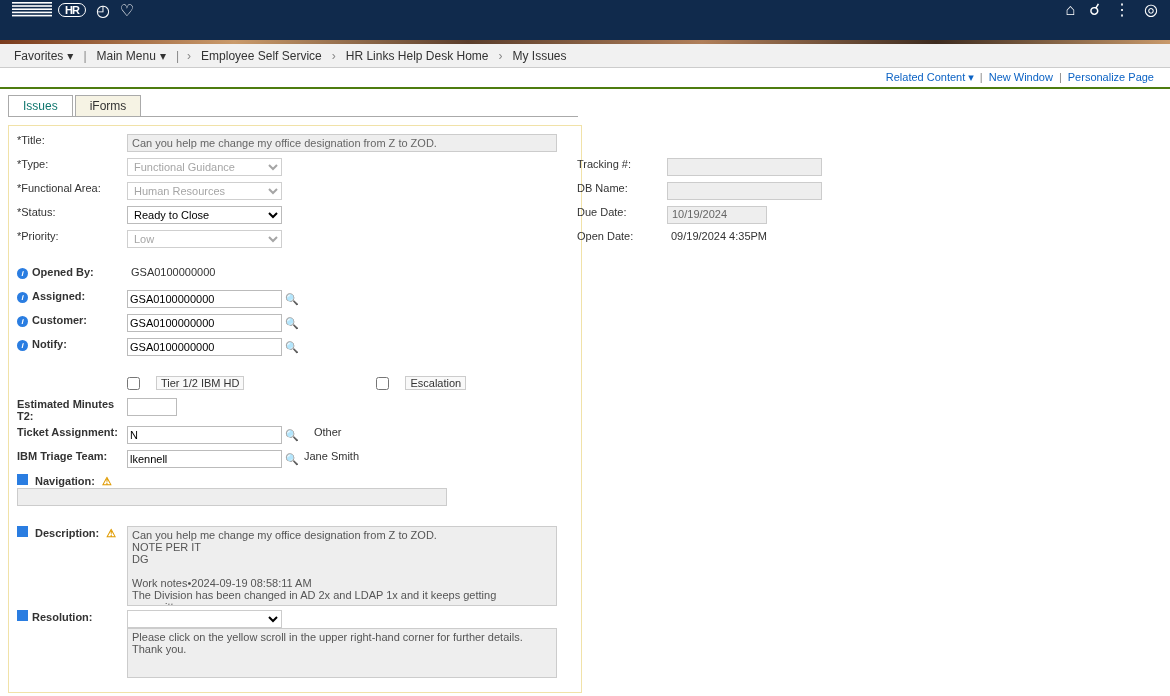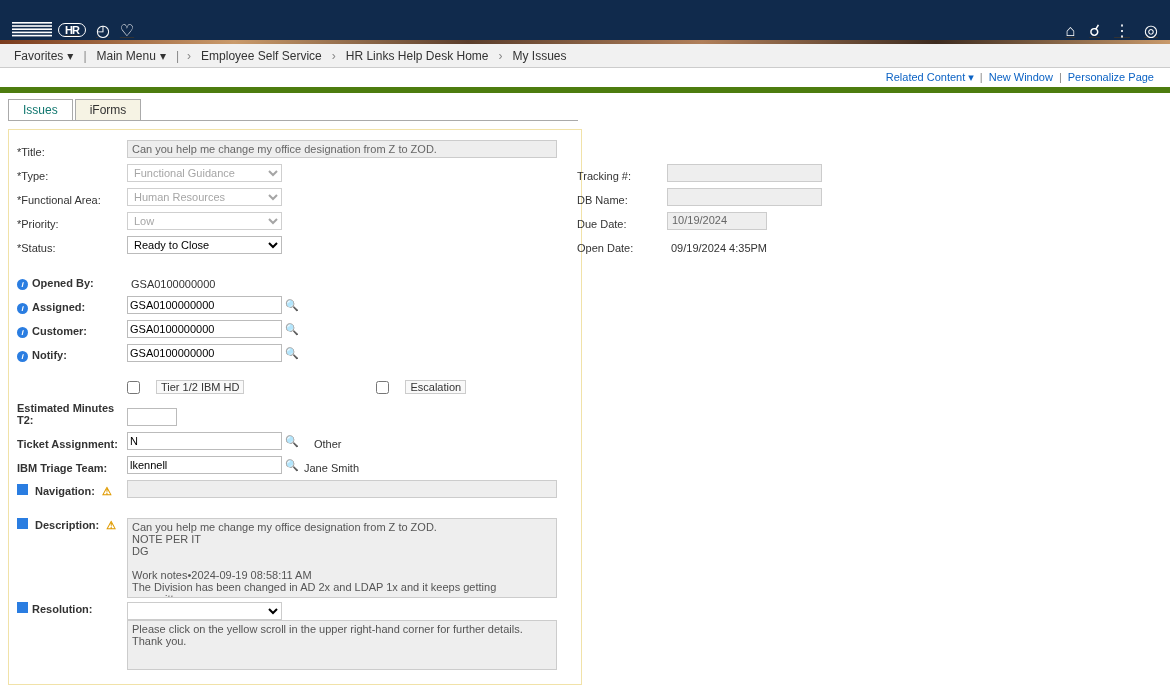--- a/index.html
+++ b/index.html
@@ -7,24 +7,23 @@
     margin: 0;
     font-family: Arial, Helvetica, sans-serif;
     font-size: 11px;
     color: #333;
     background: #fff;
   }
   .topbar {
     background: #102a4c;
     height: 40px;
     display: flex;
-    align-items: flex-end;
+    align-items: flex-start;
     padding: 0 12px;
     justify-content: space-between;
-    text-decoration: underline;
   }
   .topbar-left { display: flex; align-items: center; gap: 10px; }
   .topbar-right { display: flex; align-items: center; gap: 14px; }
   .ibm-logo { color: #fff; font-weight: bold; letter-spacing: -1px; font-size: 18px; display:flex; align-items:center; gap:6px; }
   .ibm-logo svg { height: 20px; }
   .tb-icon { color: #fff; font-size: 16px; cursor: pointer; }
   .gradient-bar {
     height: 4px;
     background: linear-gradient(90deg,#7a3b1d,#c99a6b,#5a3d2b,#b07f5a,#3d2b1f,#c99a6b);
   }
@@ -36,21 +35,21 @@
     align-items: center;
     padding: 0 8px;
     font-size: 12px;
   }
   .breadcrumb-bar .crumb {
     color: #333; padding: 0 6px; cursor: pointer;
     display:flex; align-items:center; gap:4px;
   }
   .breadcrumb-bar .sep { color: #888; padding: 0 4px; }
   .subheader {
-    display:flex; justify-content:flex-end; padding:3px 10px; border-bottom:6px solid #4d7c0f;
+    display:flex; justify-content:flex-end; padding:3px 10px; border-bottom:2px solid #4d7c0f;
     font-size:11px;
   }
   .subheader a { color:#0b62c4; text-decoration:none; padding:0 6px; }
   .subheader .divider { color:#888; }
   .tabs {
     display:flex; margin:6px 0 0 8px; border-bottom:1px solid #aaa; width:570px;
   }
   .tab {
     padding:3px 14px; border:1px solid #aaa; border-bottom:none;
     background:#f6f3e4; margin-right:2px; cursor:pointer; font-size:12px;
@@ -68,21 +67,21 @@
     width:20px; height:20px; display:flex; align-items:center; justify-content:center;
     cursor:pointer; font-size:14px;
   }
   .tb-btn.scroll-highlight {
     border:1.5px solid #d40000; padding:1px 3px; height:24px; width:24px;
   }
   .panel {
     border:1px solid #f1e2a8;
     padding:8px; margin-bottom:8px;
   }
-  .form-row { display:flex; align-items:flex-end; margin-bottom:4px; min-height:20px; }
+  .form-row { display:flex; align-items:flex-start; margin-bottom:4px; min-height:20px; }
   .form-row .flabel { width:110px; font-size:11px; }
   .form-row .flabel.req::before { content:"*"; }
   .form-row .flabel.info::before {
     content:"i"; display:inline-block; width:11px; height:11px; border-radius:50%;
     background:#2a7de1; color:#fff; text-align:center; line-height:11px; font-size:8px;
     margin-right:4px; font-style:italic; font-weight:bold;
   }
   .form-row .flabel.desc::before {
     content:""; display:inline-block; width:11px; height:11px;
     background:#2a7de1; margin-right:4px;
@@ -200,26 +199,26 @@
         </div>
         <div class="form-row">
           <span class="flabel req">Type:</span>
           <select class="sel" disabled=""><option>Functional Guidance</option></select>
         </div>
         <div class="form-row">
           <span class="flabel req">Functional Area:</span>
           <select class="sel" disabled=""><option>Human Resources</option></select>
         </div>
         <div class="form-row">
+          <span class="flabel req">Status:</span>
+          <select class="sel"><option>Ready to Close</option></select>
+        </div>
+        <div class="form-row">
           <span class="flabel req">Priority:</span>
           <select class="sel" disabled=""><option>Low</option></select>
-        </div>
-        <div class="form-row">
-          <span class="flabel req">Status:</span>
-          <select class="sel"><option>Ready to Close</option></select>
         </div>
       </div>
       <div class="col right-col" style="padding-left:20px;">
         <div class="form-row" style="height:20px;"></div>
         <div class="form-row">
           <span class="flabel">Tracking #:</span>
           <div class="readonlybox"></div>
         </div>
         <div class="form-row">
           <span class="flabel">DB Name:</span>
@@ -291,21 +290,21 @@
     </div>
     <div class="form-row">
       <span class="flabel" style="font-weight:bold;">IBM Triage Team:</span>
       <span class="lookup">
         <input class="tx" value="lkennell" style="">
         <span class="mag">🔍</span>
       </span>
       <span class="plain-val" style="margin-left:0;">Jane Smith</span>
     </div>
 
-    <div class="form-row" style="align-items:flex-end;">
+    <div class="form-row" style="align-items:flex-start;flex-direction:column;">
       <span class="flabel desc" style="font-weight:bold;">
         <span>Navigation:</span>
         <span class="warn-icon">⚠</span>
       </span>
       <textarea class="navbox" style=""></textarea>
     </div>
 
     <div class="form-row" style="align-items:flex-start;margin-top:20px;">
       <span class="flabel desc" style="font-weight:bold;">
         <span>Description:</span>

